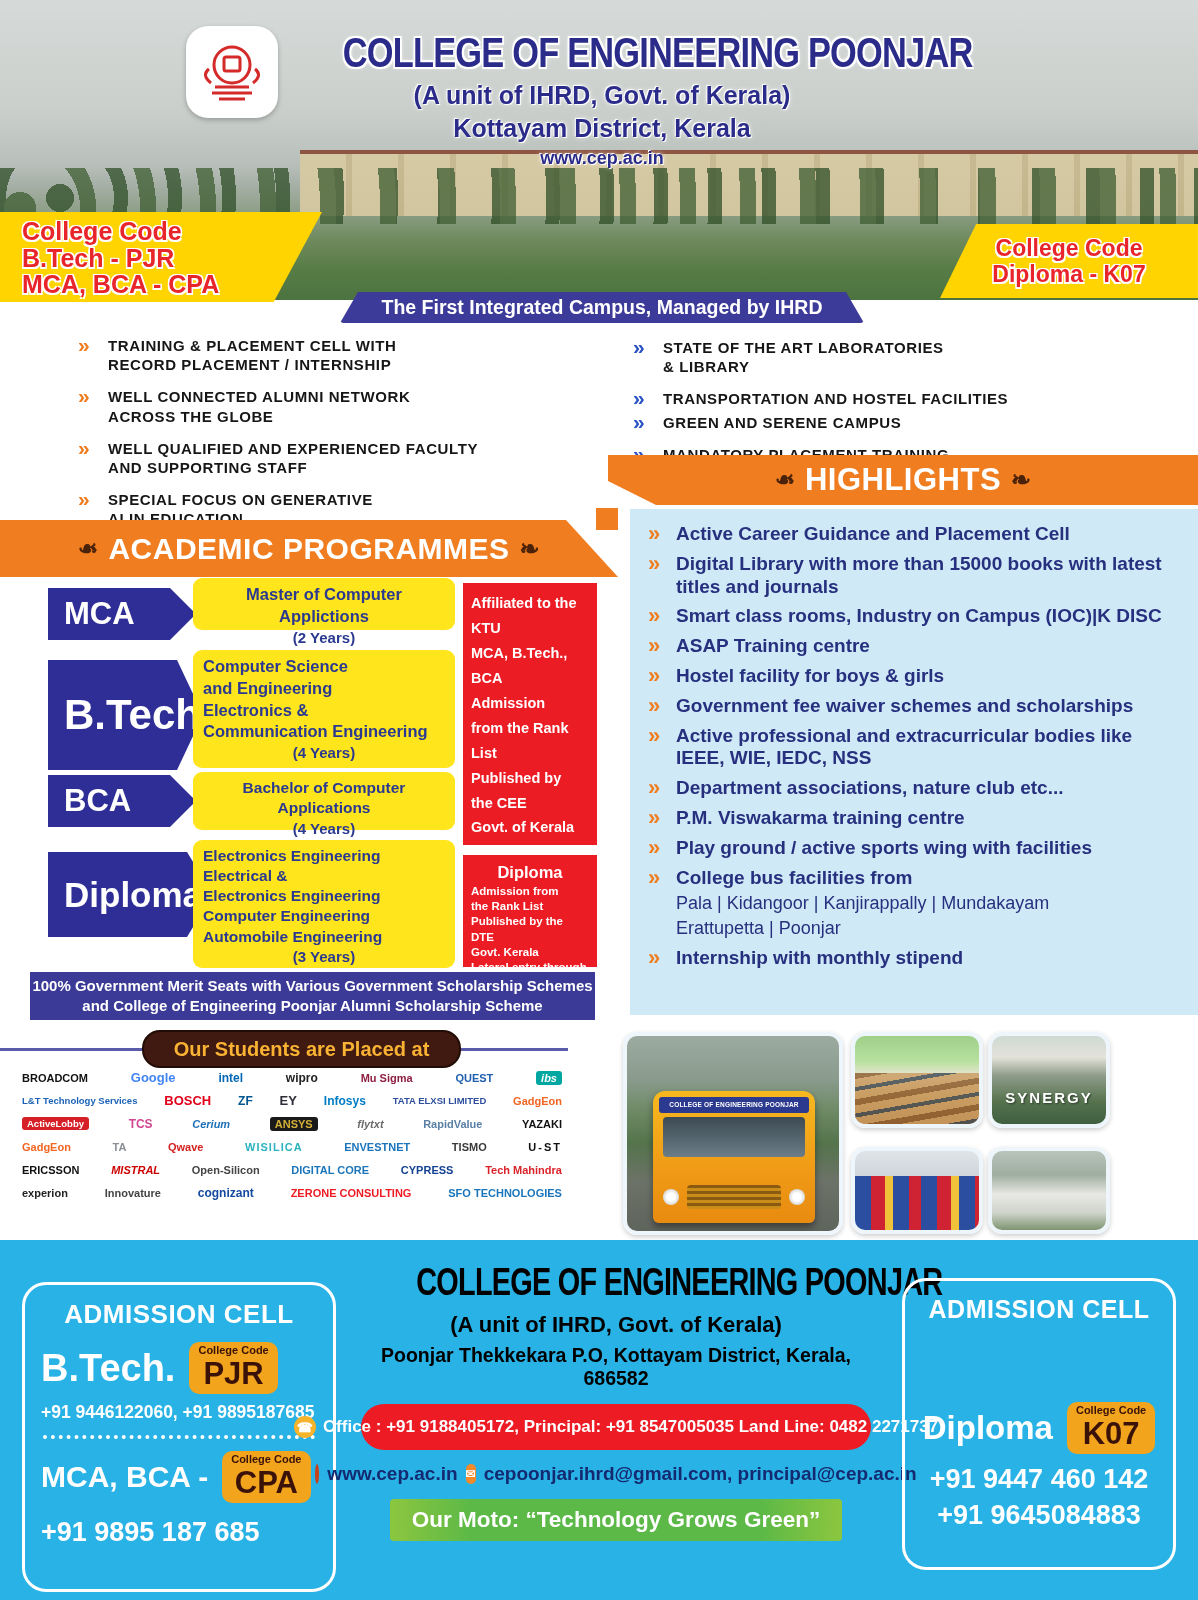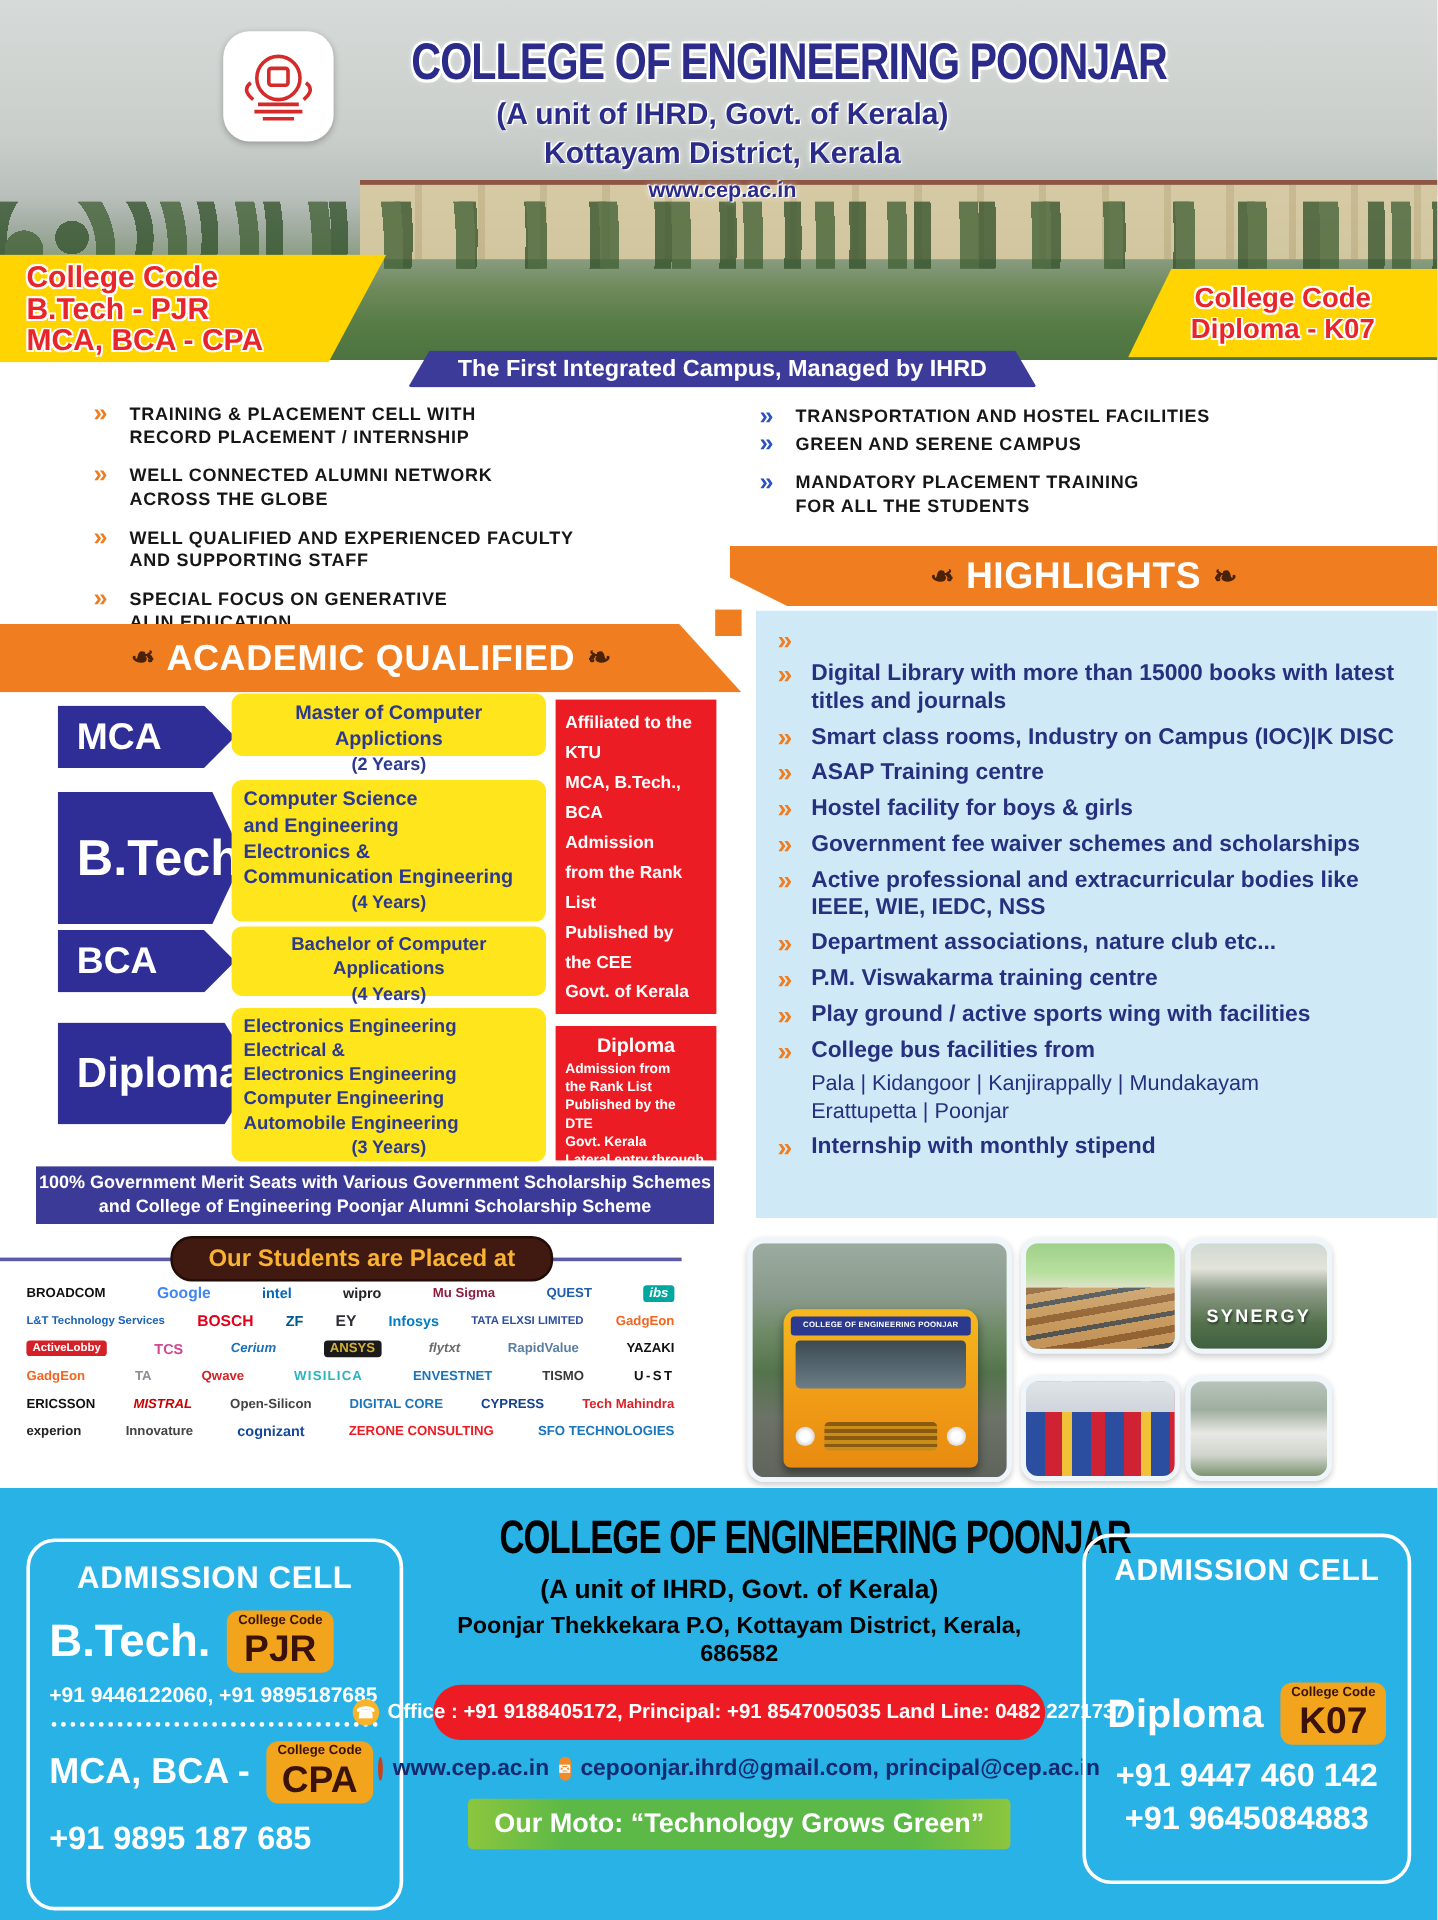--- a/index.html
+++ b/index.html
@@ -211,20 +211,25 @@
 AND SUPPORTING STAFF</span>
       </div>
     <div class="feat">
         <span class="fa o"></span>
         <span class="tx pre">SPECIAL FOCUS ON GENERATIVE
 AI IN EDUCATION</span>
       </div>
   </div>
 
   <div class="abs feats" style="left:633px;top:338px;">
+    <div class="feat">
+        <span class="fa b"></span>
+        <span class="tx pre">STATE OF THE ART LABORATORIES
+&amp; LIBRARY</span>
+      </div>
     <div class="feat tight">
         <span class="fa b"></span>
         <span class="tx pre">TRANSPORTATION AND HOSTEL FACILITIES</span>
       </div>
     <div class="feat">
         <span class="fa b"></span>
         <span class="tx pre">GREEN AND SERENE CAMPUS</span>
       </div>
     <div class="feat">
         <span class="fa b"></span>
@@ -235,20 +240,21 @@
 
   <div class="abs hl-header">
     <span class="flo m">❧</span>
     <span class="sec-title">HIGHLIGHTS</span>
     <span class="flo">❧</span>
   </div>
   <div class="abs hl-sq"></div>
   <div class="abs hl-panel">
     <div class="hl-item">
         <span class="hla"></span>
+        <span class="tx">Active Career Guidance and Placement Cell</span>
       </div>
     <div class="hl-item">
         <span class="hla"></span>
         <span class="tx">Digital Library with more than 15000 books with latest titles and journals</span>
       </div>
     <div class="hl-item">
         <span class="hla"></span>
         <span class="tx">Smart class rooms, Industry on Campus (IOC)|K DISC</span>
       </div>
     <div class="hl-item">
@@ -288,21 +294,21 @@
       </span>
     </div>
     <div class="hl-item">
         <span class="hla"></span>
         <span class="tx">Internship with monthly stipend</span>
       </div>
   </div>
 
   <div class="abs ac-header">
     <span class="flo m">❧</span>
-    <span class="sec-title" style="font-size:30px;">ACADEMIC QUALIFIED</span>
+    <span class="sec-title" style="font-size:30px;">ACADEMIC PROGRAMMES</span>
     <span class="flo">❧</span>
   </div>
 
   <div class="abs prog-arrow" style="left:38px;top:588px;width:148px;height:52px;font-size:31px;">MCA</div>
   <div class="abs prog-box" style="left:193px;top:578px;width:262px;height:52px;text-align:center;">
     <div class="nm">Master of Computer Applictions</div>
     <div class="yr">(2 Years)</div>
   </div>
 
   <div class="abs prog-arrow" style="left:38px;top:660px;width:155px;height:110px;font-size:42px;">B.Tech</div>

